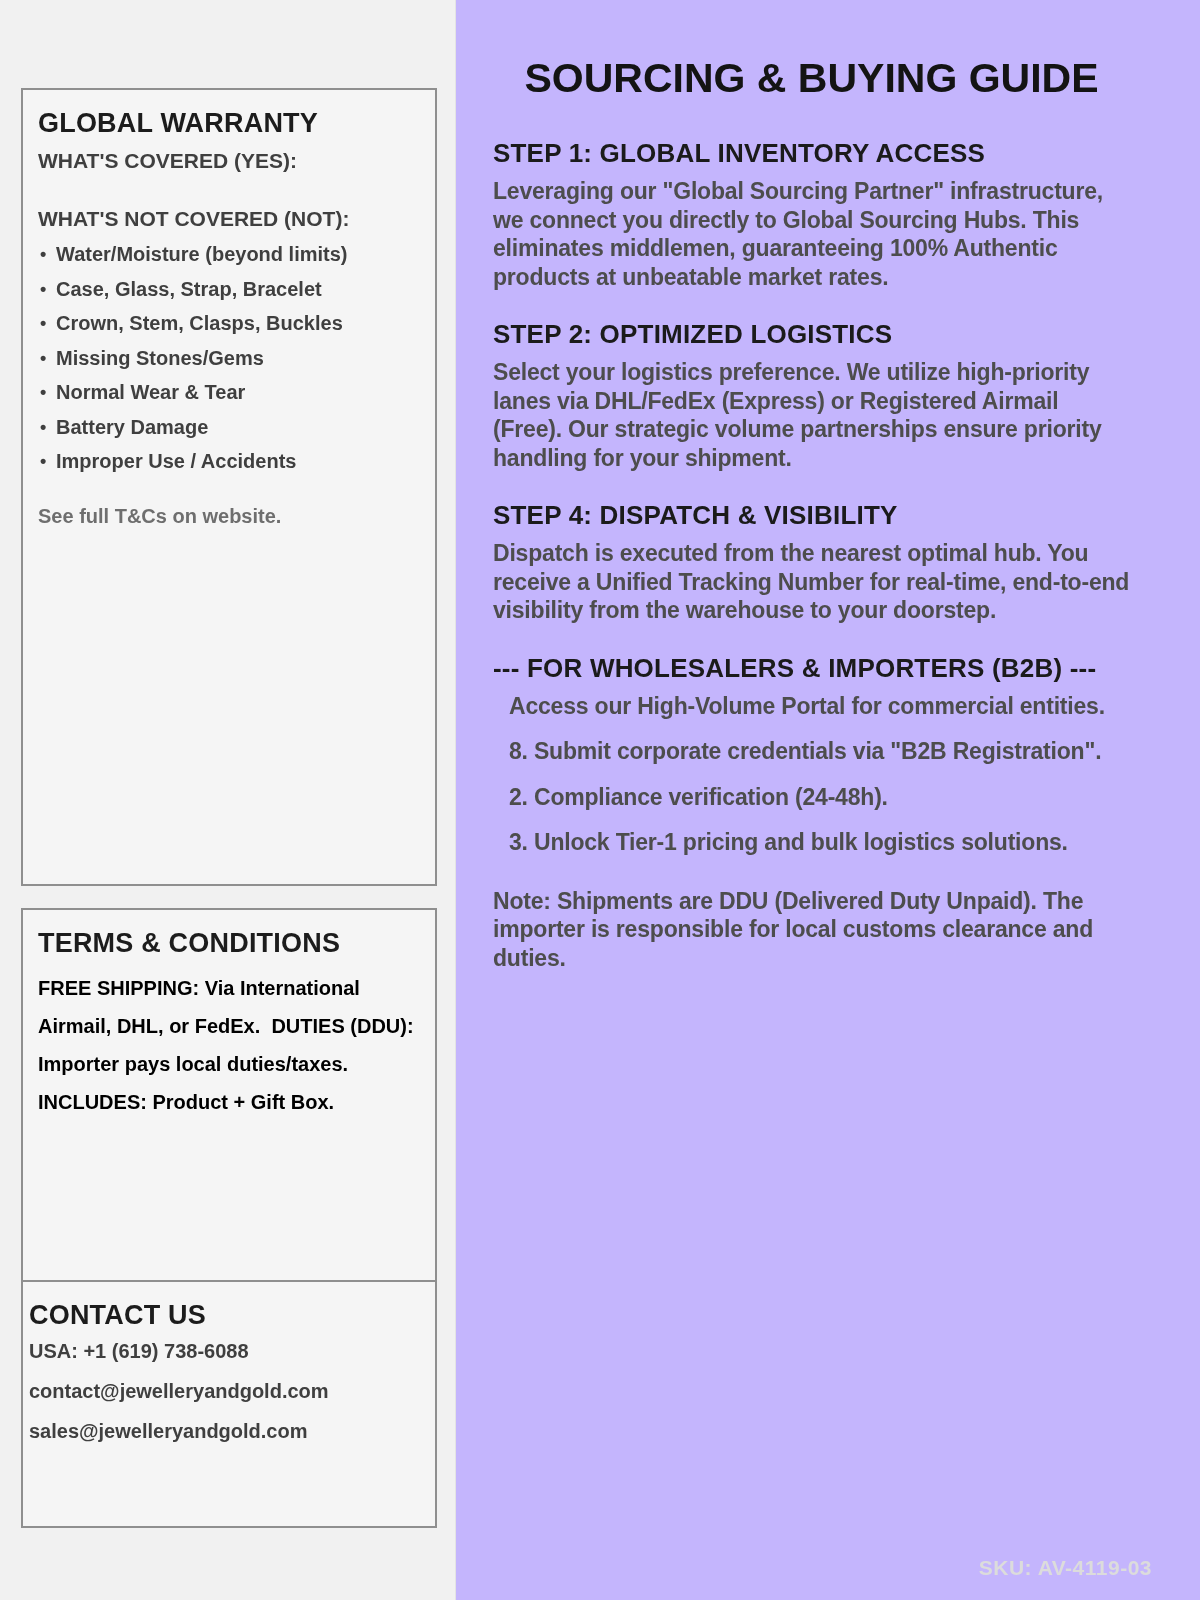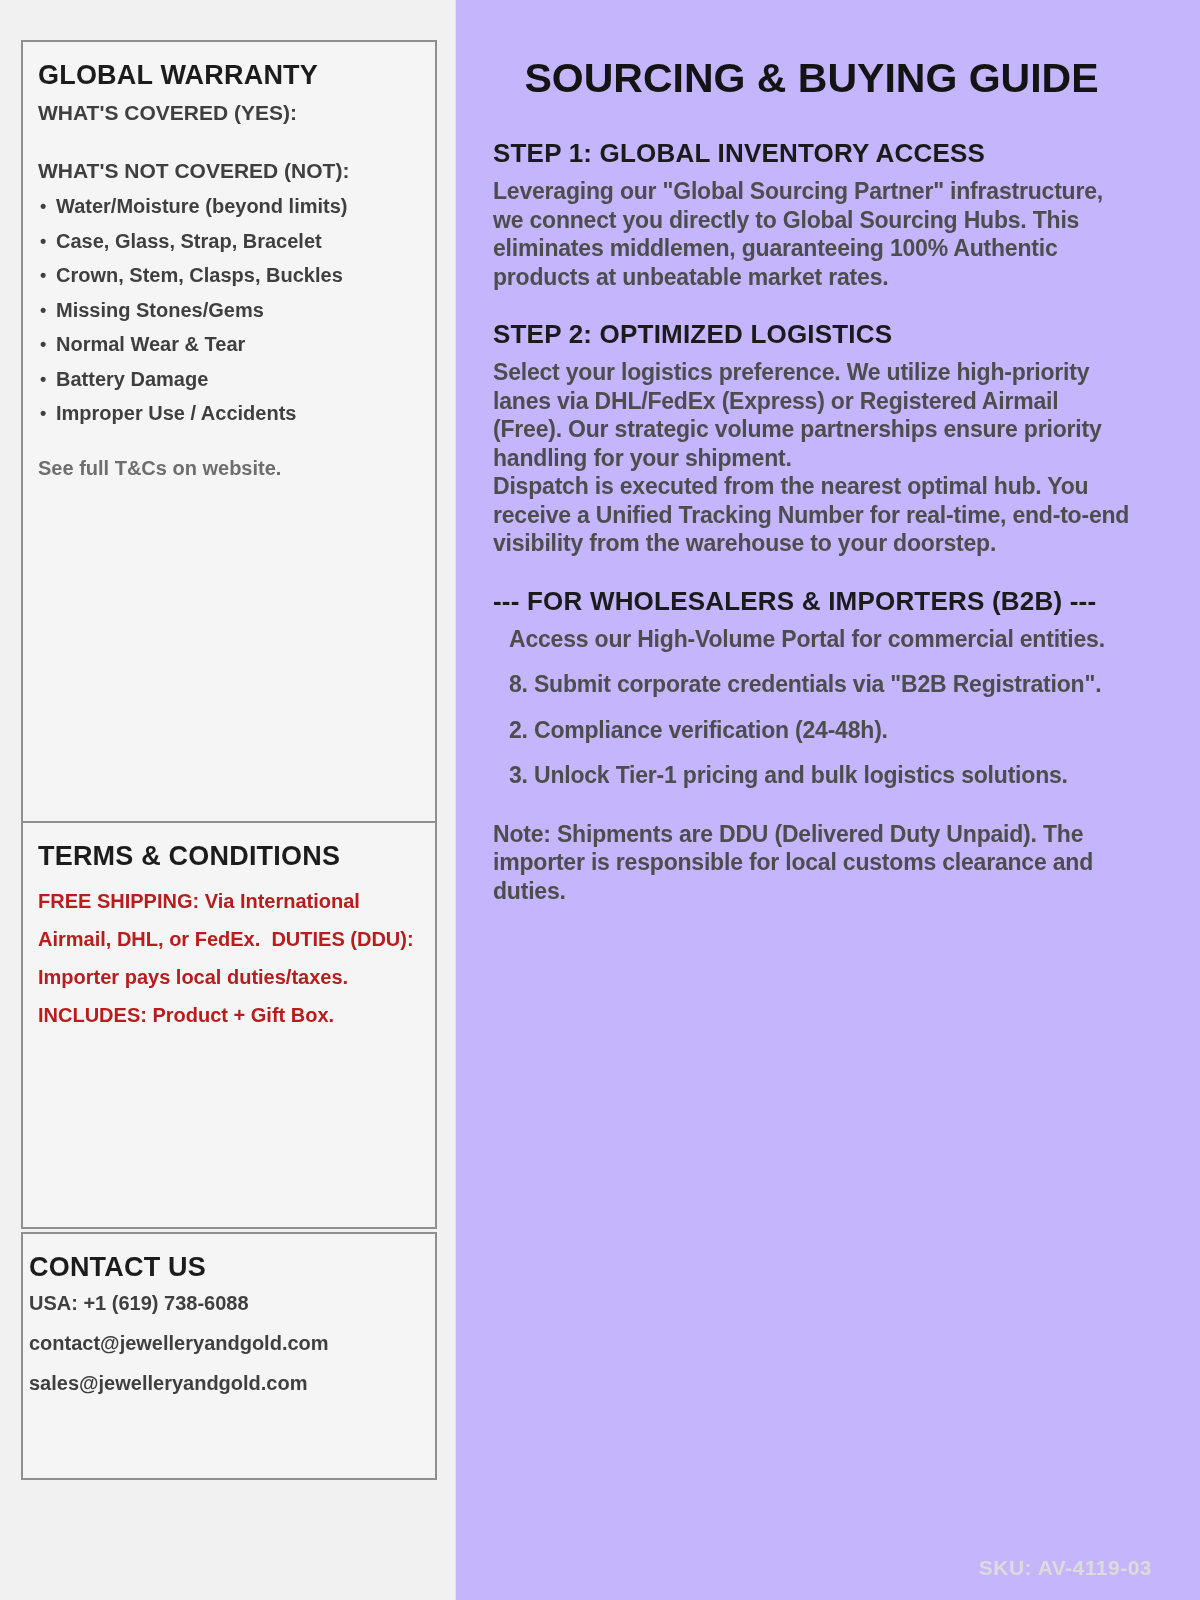--- a/index.html
+++ b/index.html
@@ -19,23 +19,24 @@
     background:#f1f1f1;
     border-right:1px solid #e4e4e4;
     box-sizing:border-box;
   }
   .card {
     position:absolute; left:21px; width:416px;
     background:#f5f5f5;
     border:2px solid #8f8f8f;
     box-sizing:border-box;
     padding:16px 15px;
+    margin-top:48px;
   }
   .card-warranty { top:40px;  height:798px; }
-  .card-terms    { top:821px; height:408px; }
+  .card-terms    { top:860px; height:408px; }
   .card-contact  { top:1232px; height:248px;padding-left:6px; }
 
   .card-title {
     font-size:27px; font-weight:bold; color:#1c1c1c;
     margin:2px 0 10px 0; letter-spacing:0.2px;
   }
   .sub-head {
     font-size:21px; font-weight:bold; color:#3f3f3f;
     margin:6px 0 6px 0;
   }
@@ -45,21 +46,21 @@
     font-size:20px; font-weight:bold; color:#3f3f3f;
     line-height:34.5px; padding-left:18px; position:relative;
   }
   ul.bullets li::before {
     content:"\2022"; position:absolute; left:2px; font-size:18px;
   }
   .footnote {
     margin-top:26px; font-size:20px; font-weight:bold; color:#6e6e6e;
   }
   .terms-body {
-    font-size:20px; font-weight:bold; color:#b91c1c;
+    font-size:20px; font-weight:bold; color:#000000;
     line-height:38px; white-space:pre-wrap; margin-top:4px;
   }
   .contact-line {
     font-size:20px; font-weight:bold; color:#3f3f3f;
     margin:0 0 19px 0; line-height:21px;
   }
 
   
   .main {
     position:absolute; left:456px; top:0;
@@ -142,20 +143,21 @@
     <p class="step-body">Leveraging our "Global Sourcing Partner" infrastructure, we connect you directly to Global Sourcing Hubs. This eliminates middlemen, guaranteeing 100% Authentic products at unbeatable market rates.</p>
   </section>
 
   <section>
     <h3 class="step-heading">STEP 2: OPTIMIZED LOGISTICS</h3>
     <p class="step-body">Select your logistics preference. We utilize high-priority lanes via DHL/FedEx (Express) or Registered Airmail (Free). Our strategic volume partnerships ensure priority handling for your shipment.</p>
   </section>
 
 
   <section>
+    <h3 class="step-heading">STEP 4: DISPATCH &amp; VISIBILITY</h3>
     <p class="step-body">Dispatch is executed from the nearest optimal hub. You receive a Unified Tracking Number for real-time, end-to-end visibility from the warehouse to your doorstep.</p>
   </section>
 
   <section>
     <h3 class="step-heading">--- FOR WHOLESALERS &amp; IMPORTERS (B2B) ---</h3>
     <p class="b2b-item">Access our High-Volume Portal for commercial entities.</p>
     <p class="b2b-item">8. Submit corporate credentials via "B2B Registration".</p>
     <p class="b2b-item">2. Compliance verification (24-48h).</p>
     <p class="b2b-item">3. Unlock Tier-1 pricing and bulk logistics solutions.</p>
     <p class="b2b-note">Note: Shipments are DDU (Delivered Duty Unpaid). The importer is responsible for local customs clearance and duties.</p>

